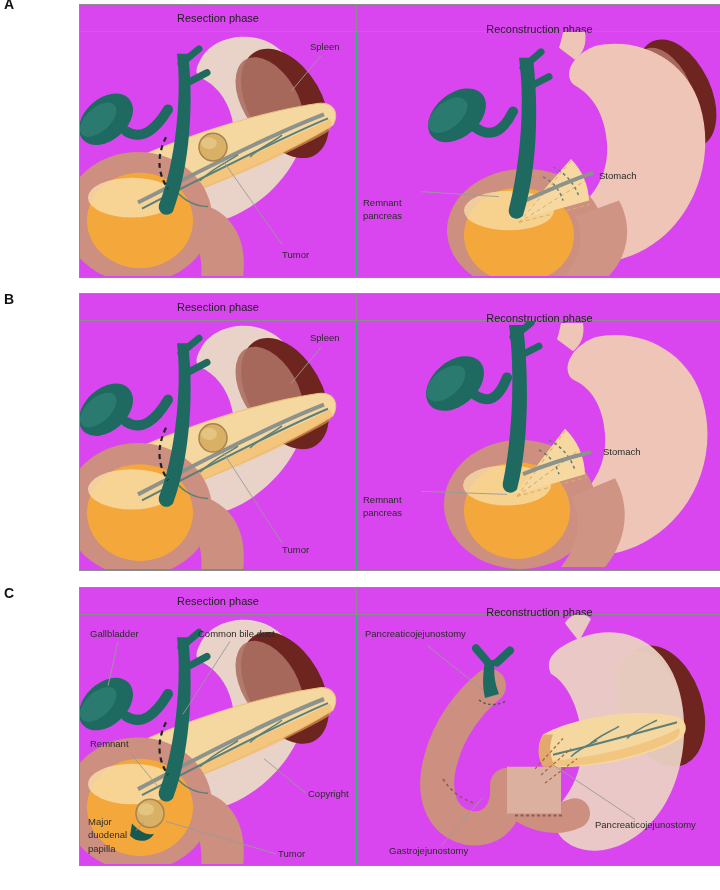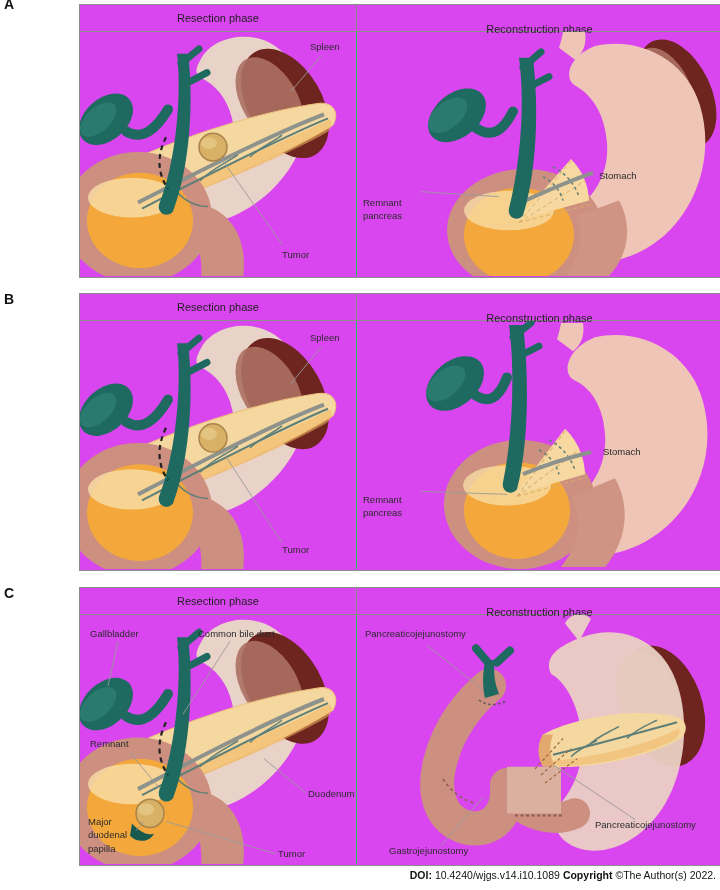--- a/index.html
+++ b/index.html
@@ -239,21 +239,21 @@
           <line class="leader" x1="150" y1="26" x2="103" y2="98"></line>
           <line class="leader" x1="50" y1="136" x2="80" y2="172"></line>
           <line class="leader" x1="64" y1="204" x2="56" y2="213"></line>
           <line class="leader" x1="226" y1="176" x2="184" y2="142"></line>
           <line class="leader" x1="86" y1="204" x2="196" y2="236"></line>
         </svg>
         <div class="lbl" style="left:10px;top:12px;">Gallbladder</div>
         <div class="lbl" style="left:118px;top:12px;text-align:right;">Common bile duct</div>
         <div class="lbl" style="left:10px;top:122px;">Remnant</div>
         <div class="lbl wrap" style="left:8px;top:184px;width:52px;">Major duodenal papilla</div>
-        <div class="lbl" style="left:228px;top:172px;">Duodenum</div>
+        <div class="lbl" style="left:228px;top:172px;">Copyright</div>
         <div class="lbl" style="left:198px;top:232px;">Tumor</div>
       </div>
       <div class="cell right">
         <svg class="art" viewBox="0 0 365 246" preserveAspectRatio="none">
           <g transform="rotate(-20 305 90)">
             <ellipse cx="305" cy="90" rx="40" ry="62" fill="#6e241f"></ellipse>
             <ellipse cx="295" cy="80" rx="30" ry="50" fill="#ab7062" opacity="0.9"></ellipse>
           </g>
           <g opacity="0.95">
             <path d="M208,8 C214,-2 226,-4 234,4 L222,26 C216,18 211,13 208,8 Z" fill="#ebd0c4"></path>
@@ -285,17 +285,14 @@
           <line class="leader" x1="84" y1="228" x2="126" y2="180"></line>
           <line class="leader" x1="278" y1="202" x2="196" y2="148"></line>
         </svg>
         <div class="lbl" style="left:8px;top:12px;">Pancreaticojejunostomy</div>
         <div class="lbl" style="left:32px;top:229px;">Gastrojejunostomy</div>
         <div class="lbl" style="left:238px;top:203px;">Pancreaticojejunostomy</div>
       </div>
     </div>
   </div>
 
-  <div class="footer">
-    <span class="b">DOI:</span><span>10.4240/wjgs.v14.i10.1089</span><span class="b">Copyright</span><span>©The Author(s) 2022.</span>
-  </div>
 
 </div>
 
 </body></html>

